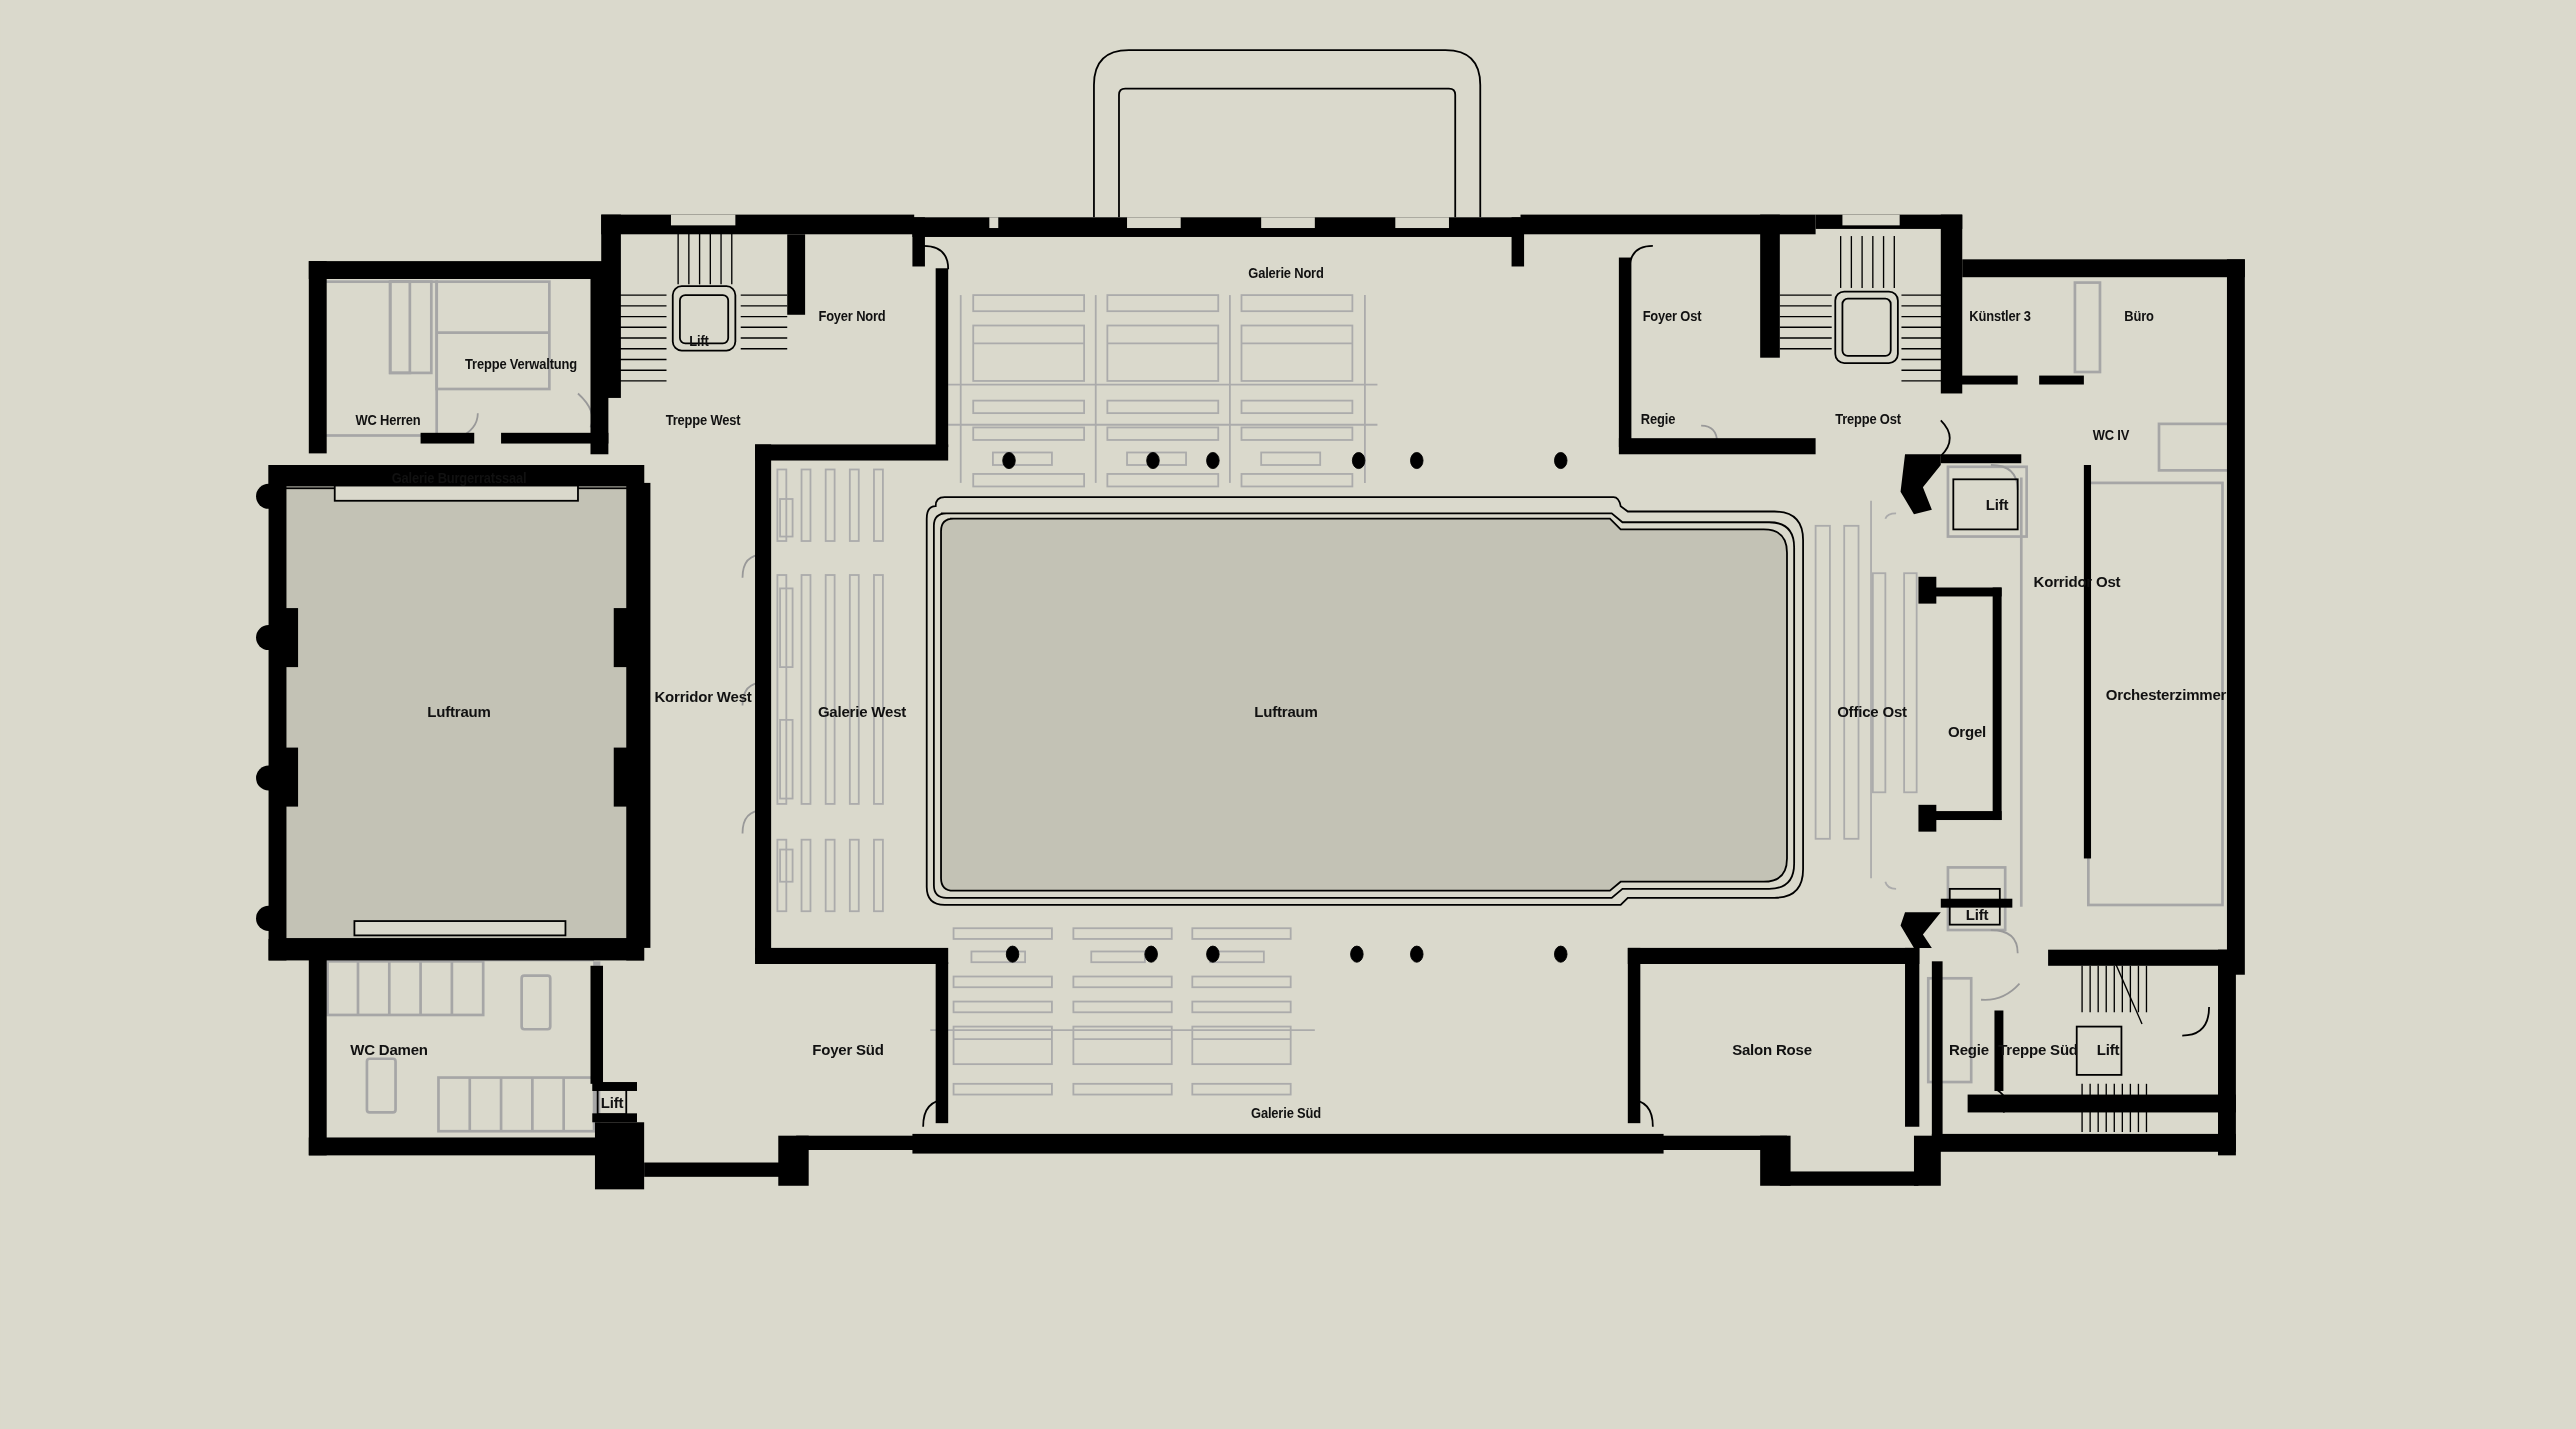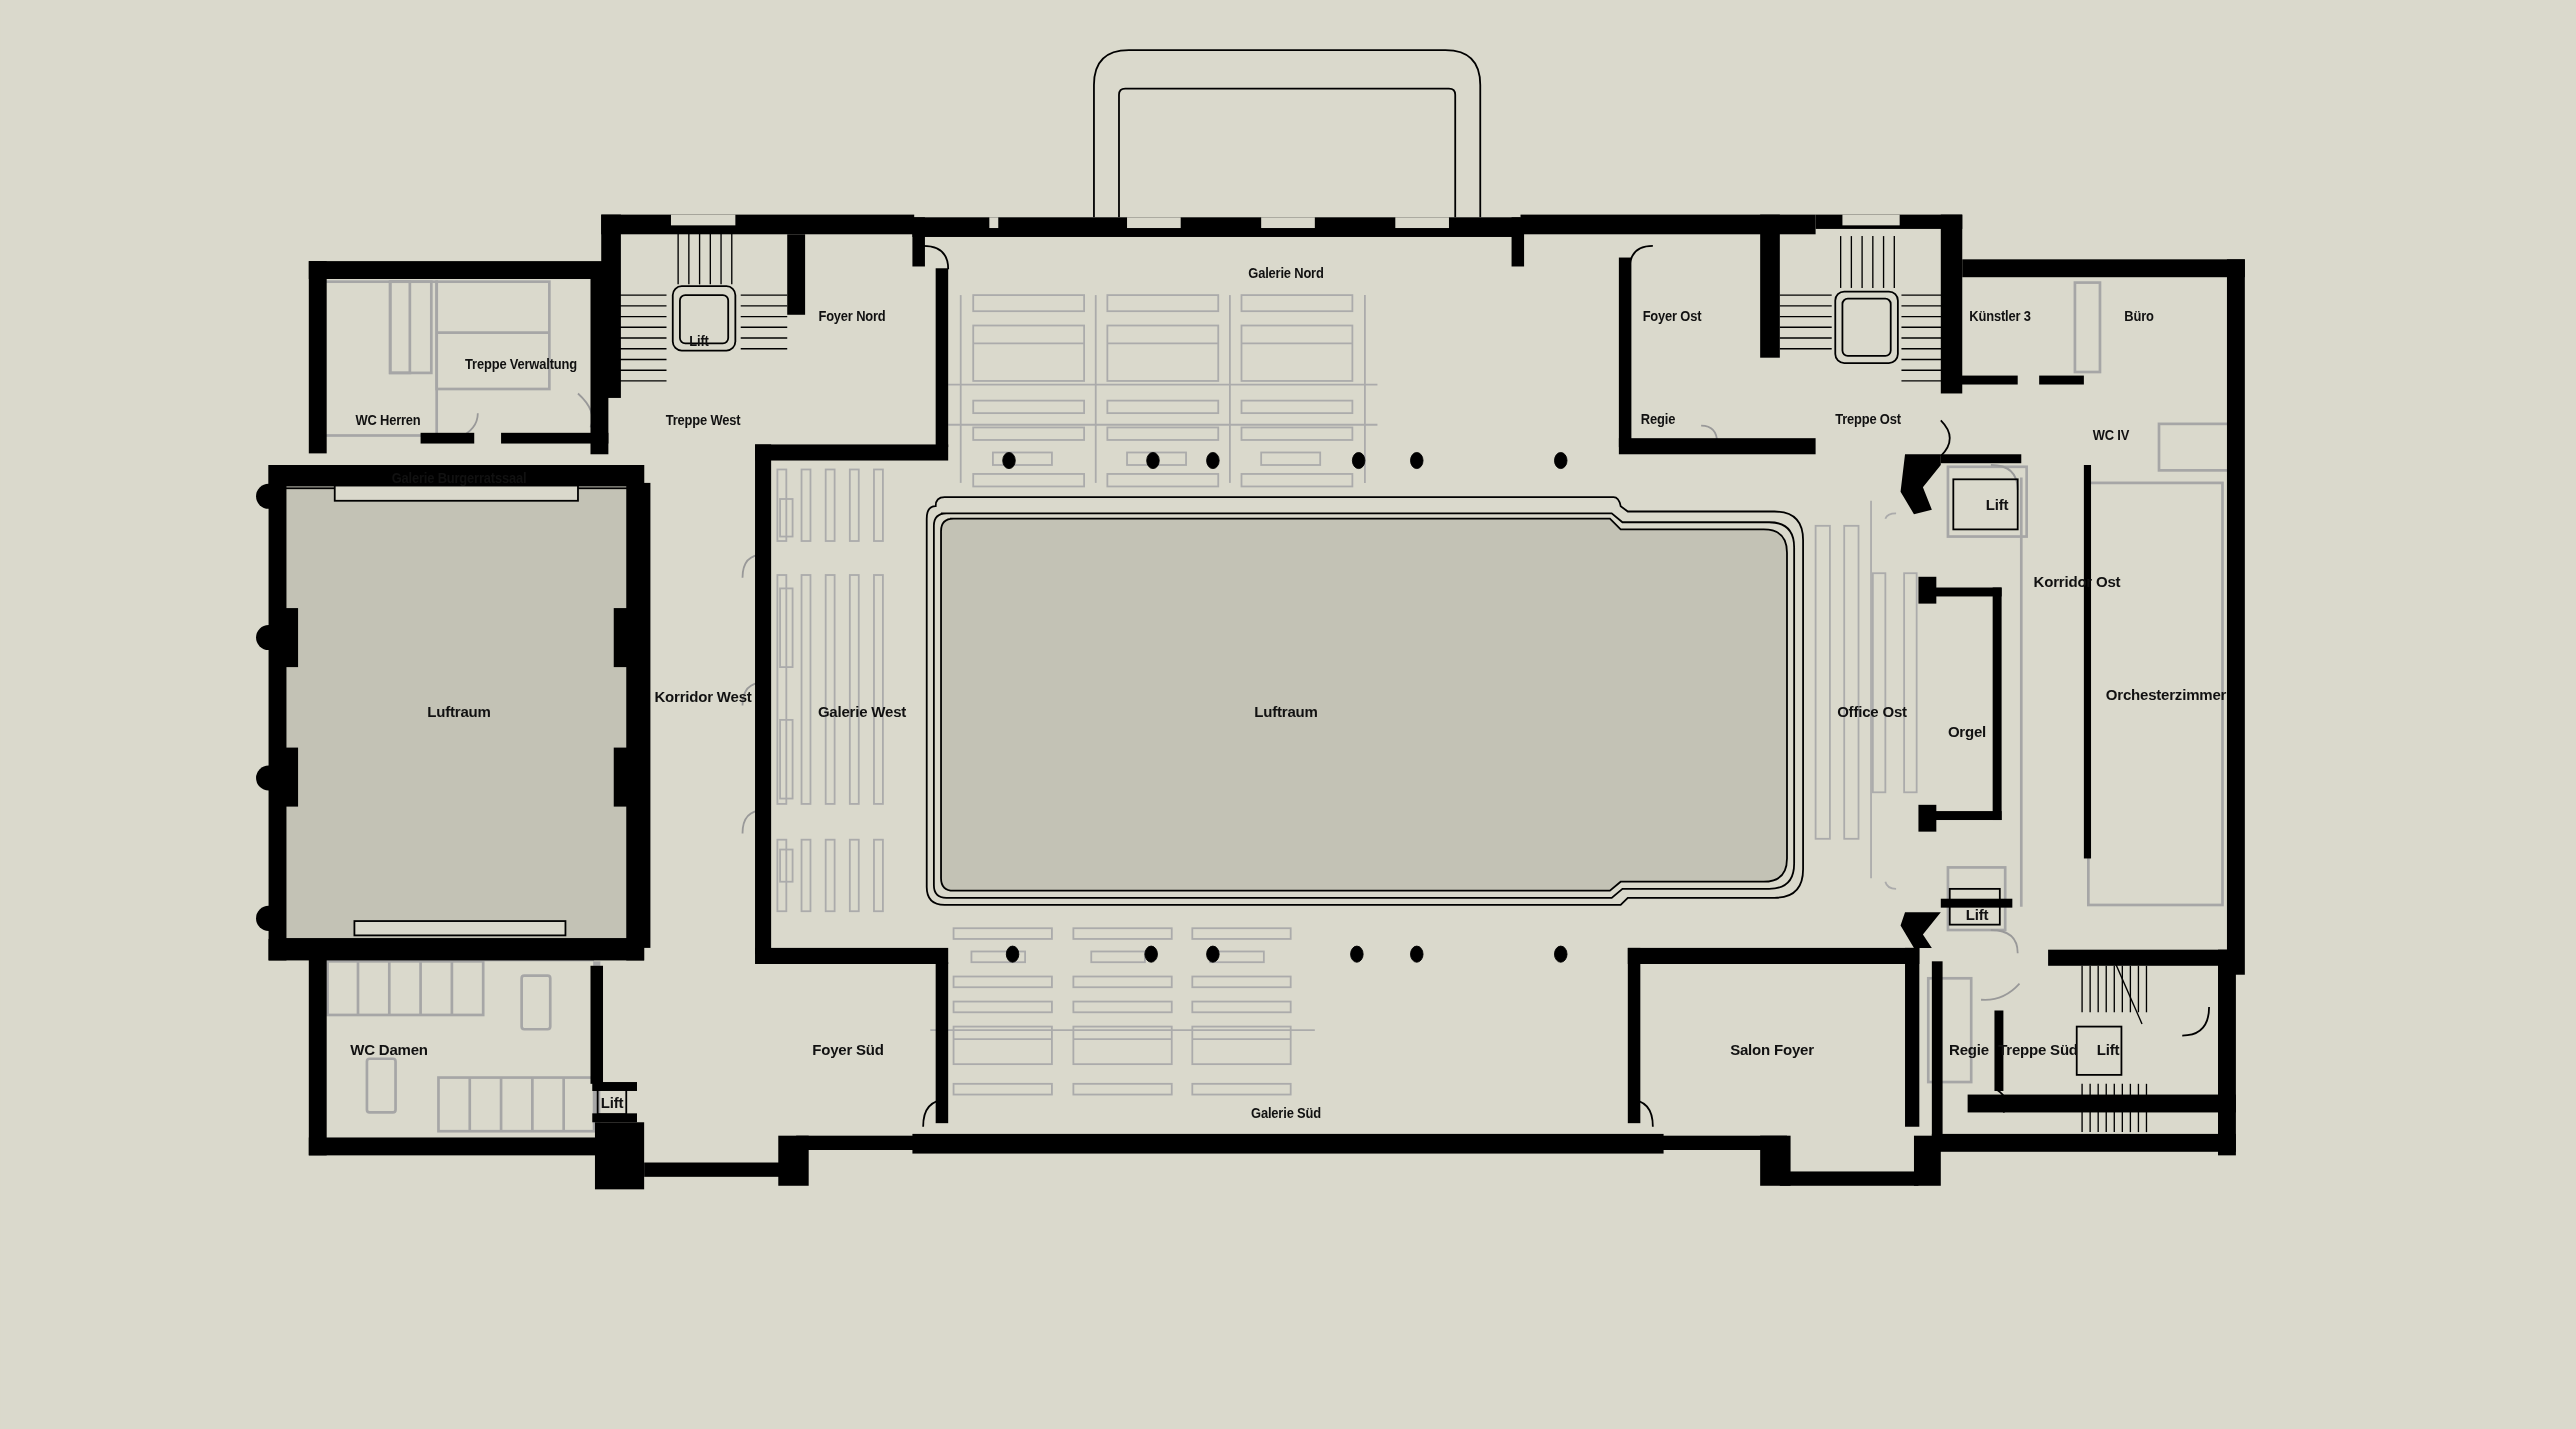--- a/index.html
+++ b/index.html
@@ -393,17 +393,17 @@
 <div class="lbl cond" style="left:2111px;top:434px;">WC IV</div>
 <div class="lbl" style="left:1997px;top:504px;">Lift</div>
 <div class="lbl" style="left:2039px;top:581px;margin-left:38px;">Korridor Ost</div>
 <div class="lbl" style="left:1967px;top:711px;margin-top:20px;">Orgel</div>
 <div class="lbl" style="left:2166px;top:694px;">Orchesterzimmer</div>
 <div class="lbl" style="left:1977px;top:914px;">Lift</div>
 <div class="lbl" style="left:389px;top:1049px;">WC Damen</div>
 <div class="lbl" style="left:612px;top:1102px;">Lift</div>
 <div class="lbl" style="left:848px;top:1049px;">Foyer Süd</div>
 <div class="lbl cond" style="left:1286px;top:1112px;">Galerie Süd</div>
-<div class="lbl" style="left:1772px;top:1049px;">Salon Foyer</div>
+<div class="lbl" style="left:1772px;top:1049px;">Salon Rose</div>
 <div class="lbl" style="left:1969px;top:1049px;">Regie</div>
 <div class="lbl" style="left:2038px;top:1049px;">Treppe Süd</div>
 <div class="lbl" style="left:2108px;top:1049px;">Lift</div>
 
 
 </body></html>

